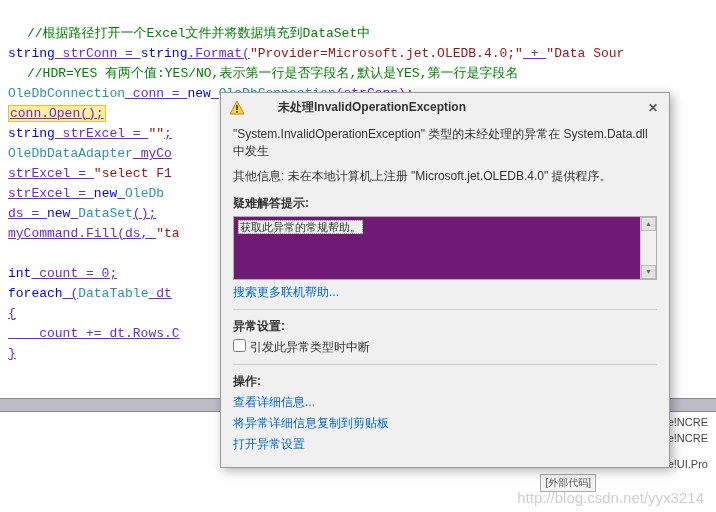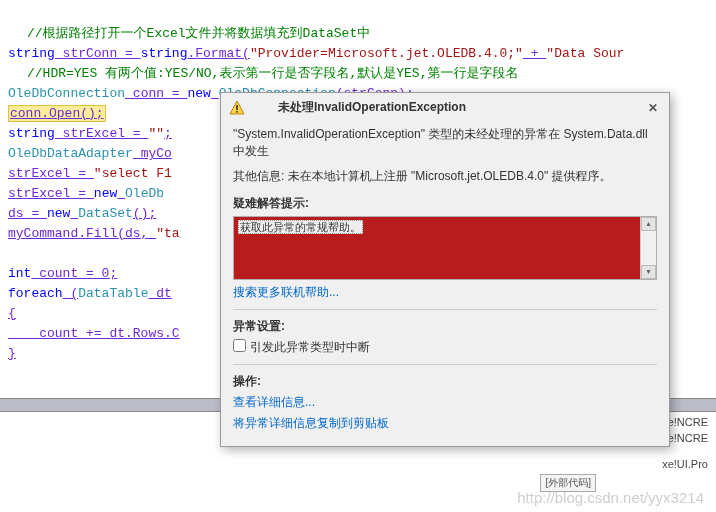--- a/index.html
+++ b/index.html
@@ -97,21 +97,21 @@
   width: 16px;
   text-align: center;
   cursor: pointer;
   color: #555;
 }
 .dialog-body { padding: 4px 12px 10px 12px; }
 .dialog-msg { margin-bottom: 8px; line-height: 17px; }
 .dialog-msg2 { margin-bottom: 10px; line-height: 17px; }
 .section-label { font-weight: bold; margin: 6px 0 4px 0; }
 .help-box {
-  background: #b91c1c;
+  background: #701a75;
   border: 1px solid #b0b0b0;
   height: 64px;
   position: relative;
   padding: 3px 4px;
   font-size: 11px;
   overflow: hidden;
 }
 .help-box .selected {
   border: 1px dotted #999;
   background: #eee;
@@ -202,14 +202,15 @@
     <div class="section-label">异常设置:</div>
     <div class="checkbox-row">
       <input type="checkbox" style="">
       <span>引发此异常类型时中断</span>
     </div>
 
     <div class="divider"></div>
     <div class="section-label">操作:</div>
     <span class="link">查看详细信息...</span>
     <span class="link">将异常详细信息复制到剪贴板</span>
+    <span class="link">打开异常设置</span>
   </div>
 </div>
 
 </body></html>

